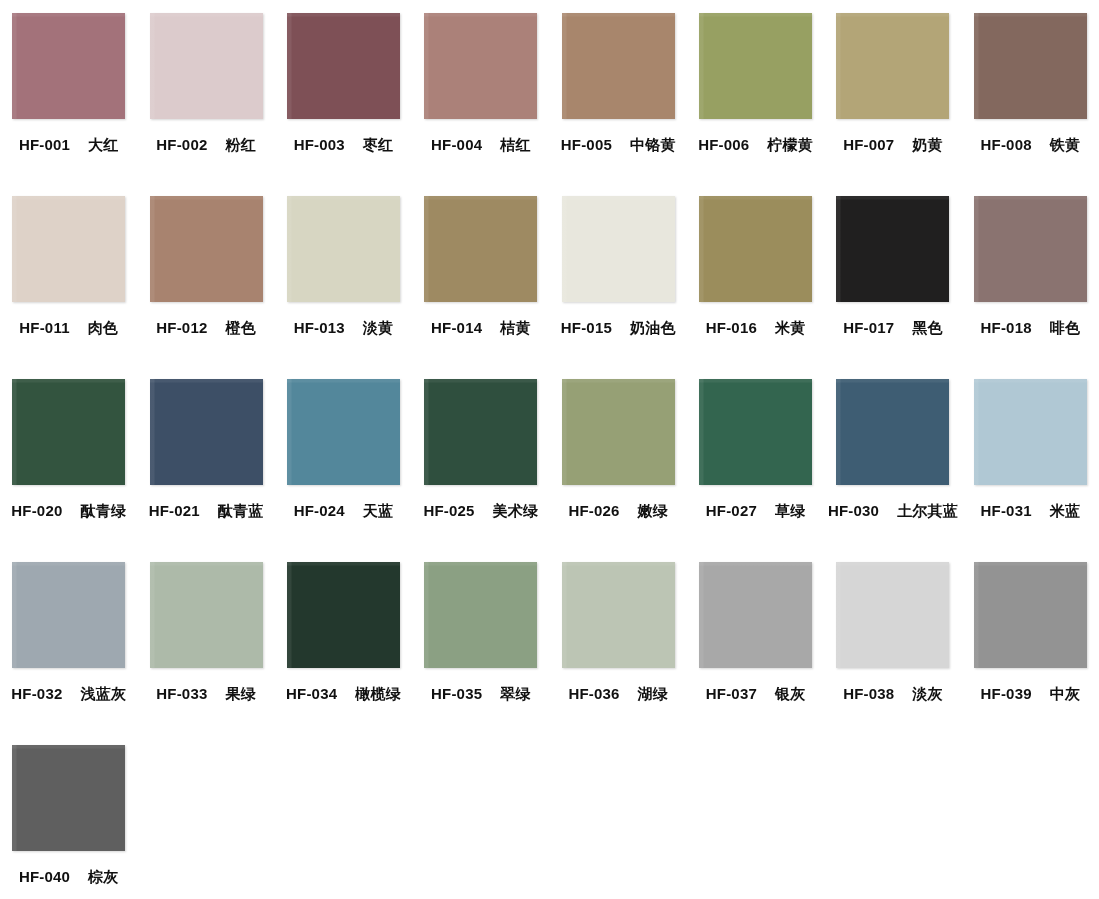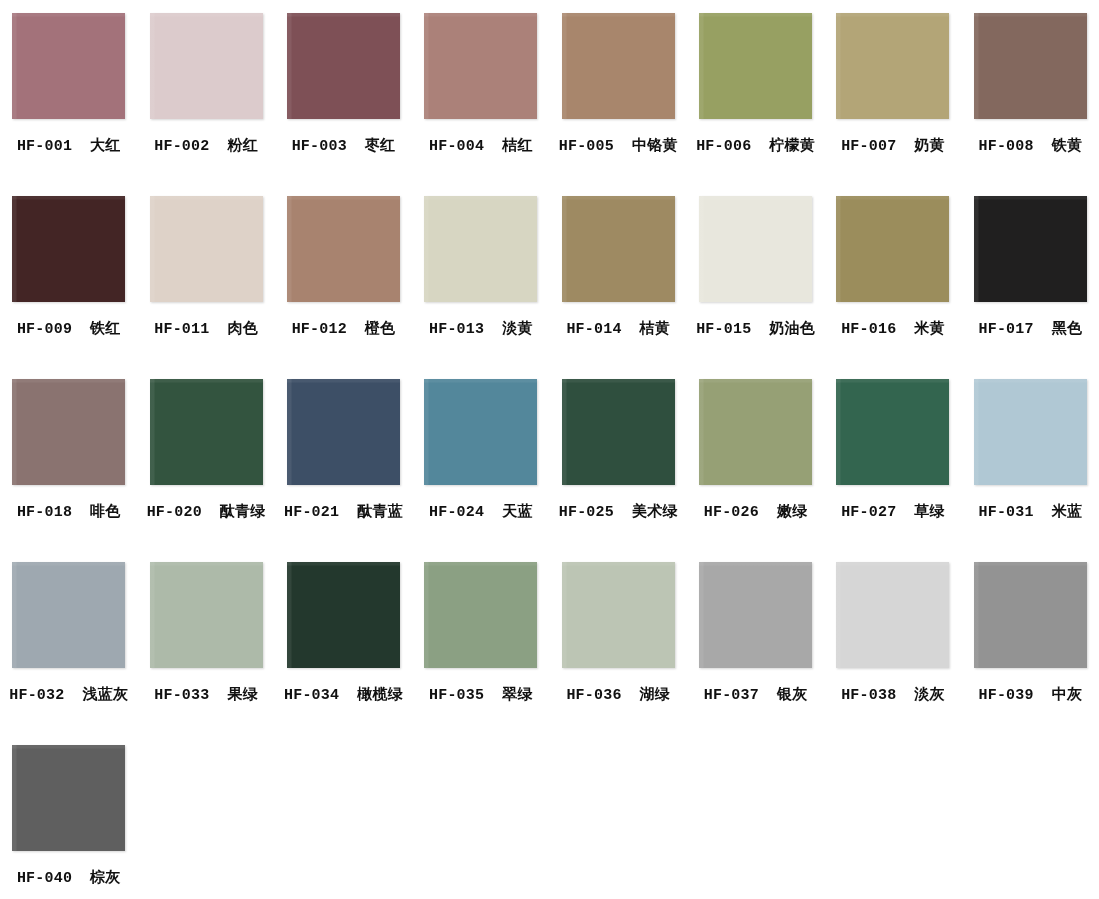--- a/index.html
+++ b/index.html
@@ -64,21 +64,21 @@
     margin-top: 18px;
     font-size: 15px;
     font-weight: bold;
     color: #111111;
     letter-spacing: 0.2px;
     white-space: nowrap;
     text-align: center;
     line-height: 1;
   }
   .swatch-label .code {
-    font-family: Liberation Mono, monospace;
+    font-family: Liberation Sans, sans-serif;
   }
   .swatch-label .cname {
     font-family: Liberation Mono, monospace;
     margin-left: 18px;
   }
 </style>
 </head>
 <body>
 
 <div id="swatch-grid">
@@ -133,27 +133,20 @@
     </div>
     <div class="swatch-cell">
       <div class="swatch-chip-wrap">
         <div class="swatch-chip" style="background-color: rgb(131, 104, 94);"></div>
         <div class="sheen"></div>
       </div>
       <div class="swatch-label"><span class="code">HF-008</span><span class="cname">铁黄</span></div>
     </div>
     <div class="swatch-cell">
       <div class="swatch-chip-wrap">
-        <div class="swatch-chip" style="background-color: rgb(67, 37, 37);"></div>
-        <div class="sheen"></div>
-      </div>
-      <div class="swatch-label"><span class="code">HF-009</span><span class="cname">铁红</span></div>
-    </div>
-    <div class="swatch-cell">
-      <div class="swatch-chip-wrap">
         <div class="swatch-chip" style="background-color: rgb(222, 210, 200);"></div>
         <div class="sheen"></div>
       </div>
       <div class="swatch-label"><span class="code">HF-011</span><span class="cname">肉色</span></div>
     </div>
     <div class="swatch-cell">
       <div class="swatch-chip-wrap">
         <div class="swatch-chip" style="background-color: rgb(168, 131, 111);"></div>
         <div class="sheen"></div>
       </div>
@@ -235,20 +228,27 @@
         <div class="sheen"></div>
       </div>
       <div class="swatch-label"><span class="code">HF-026</span><span class="cname">嫩绿</span></div>
     </div>
     <div class="swatch-cell">
       <div class="swatch-chip-wrap">
         <div class="swatch-chip" style="background-color: rgb(51, 101, 79);"></div>
         <div class="sheen"></div>
       </div>
       <div class="swatch-label"><span class="code">HF-027</span><span class="cname">草绿</span></div>
+    </div>
+    <div class="swatch-cell">
+      <div class="swatch-chip-wrap">
+        <div class="swatch-chip" style="background-color: rgb(62, 93, 115);"></div>
+        <div class="sheen"></div>
+      </div>
+      <div class="swatch-label"><span class="code">HF-030</span><span class="cname">土尔其蓝</span></div>
     </div>
     <div class="swatch-cell">
       <div class="swatch-chip-wrap">
         <div class="swatch-chip" style="background-color: rgb(176, 200, 212);"></div>
         <div class="sheen"></div>
       </div>
       <div class="swatch-label"><span class="code">HF-031</span><span class="cname">米蓝</span></div>
     </div>
     <div class="swatch-cell">
       <div class="swatch-chip-wrap">

